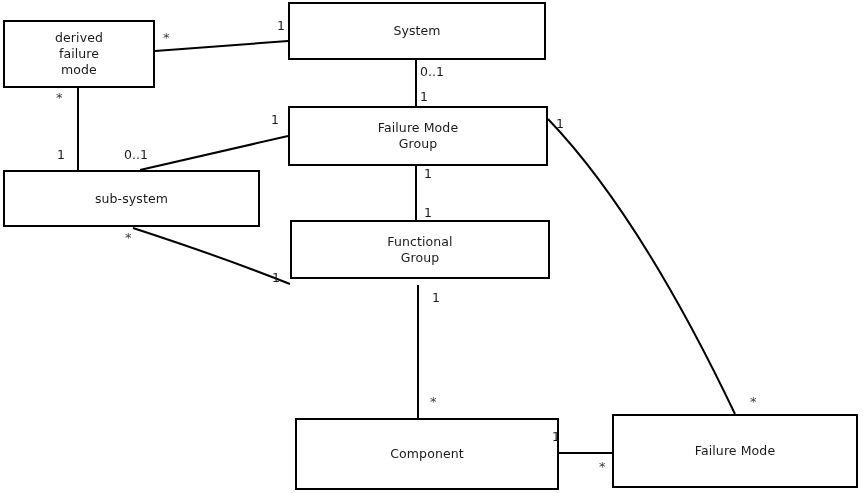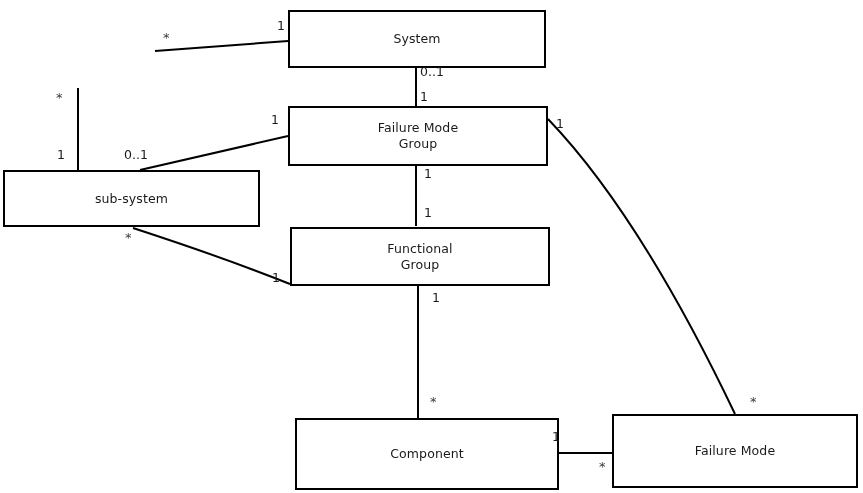--- a/index.html
+++ b/index.html
@@ -76,35 +76,40 @@
       <path d="M 133 228 Q 225 258 290 284"></path>
 
       <path d="M 418 285 L 418 418"></path>
 
       <path d="M 545 453 L 612 453"></path>
 
       <path d="M 548 119 Q 640 215 735 414"></path>
     </g>
   </svg>
 
+  <div class="uml-class-box" style="left:3px; top:20px; width:152px; height:68px;">
+    <span class="uml-class-name">derived
+failure
+mode</span>
+  </div>
 
-  <div class="uml-class-box" style="left:288px; top:10px; width:258px; height:58px;">
+  <div class="uml-class-box" style="left:288px; top:2px; width:258px; height:58px;">
     <span class="uml-class-name">System</span>
   </div>
 
   <div class="uml-class-box" style="left:288px; top:106px; width:260px; height:60px;">
     <span class="uml-class-name">Failure Mode
 Group</span>
   </div>
 
   <div class="uml-class-box" style="left:3px; top:170px; width:257px; height:57px;">
     <span class="uml-class-name">sub-system</span>
   </div>
 
-  <div class="uml-class-box" style="left:290px; top:227px; width:260px; height:59px;">
+  <div class="uml-class-box" style="left:290px; top:220px; width:260px; height:59px;">
     <span class="uml-class-name">Functional
 Group</span>
   </div>
 
   <div class="uml-class-box" style="left:295px; top:418px; width:264px; height:72px;">
     <span class="uml-class-name">Component</span>
   </div>
 
   <div class="uml-class-box" style="left:612px; top:414px; width:246px; height:74px;">
     <span class="uml-class-name">Failure Mode</span>

